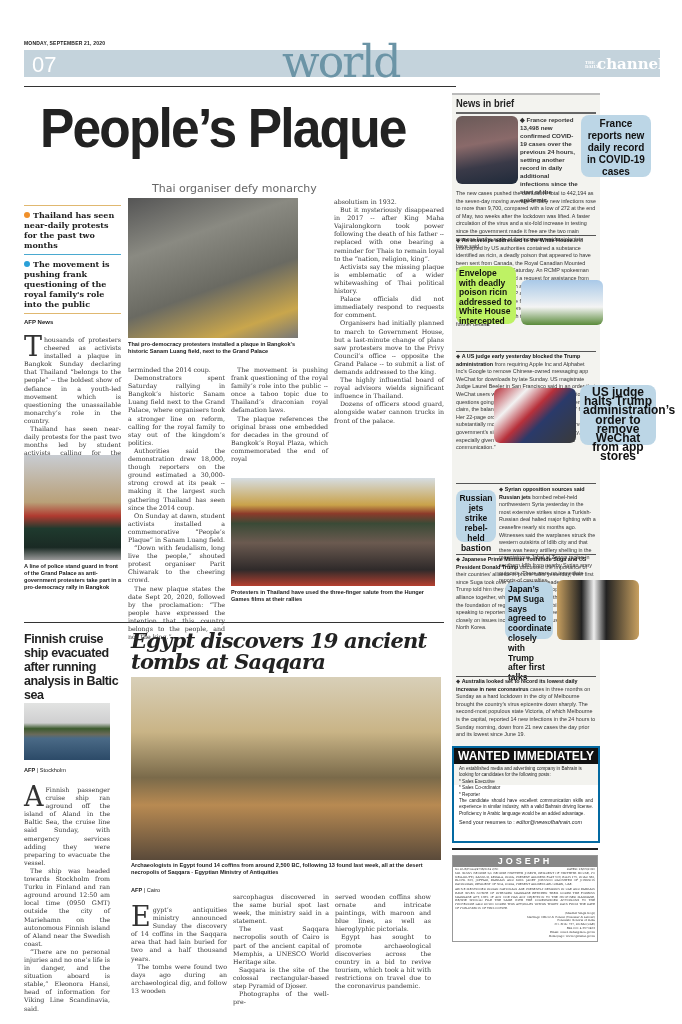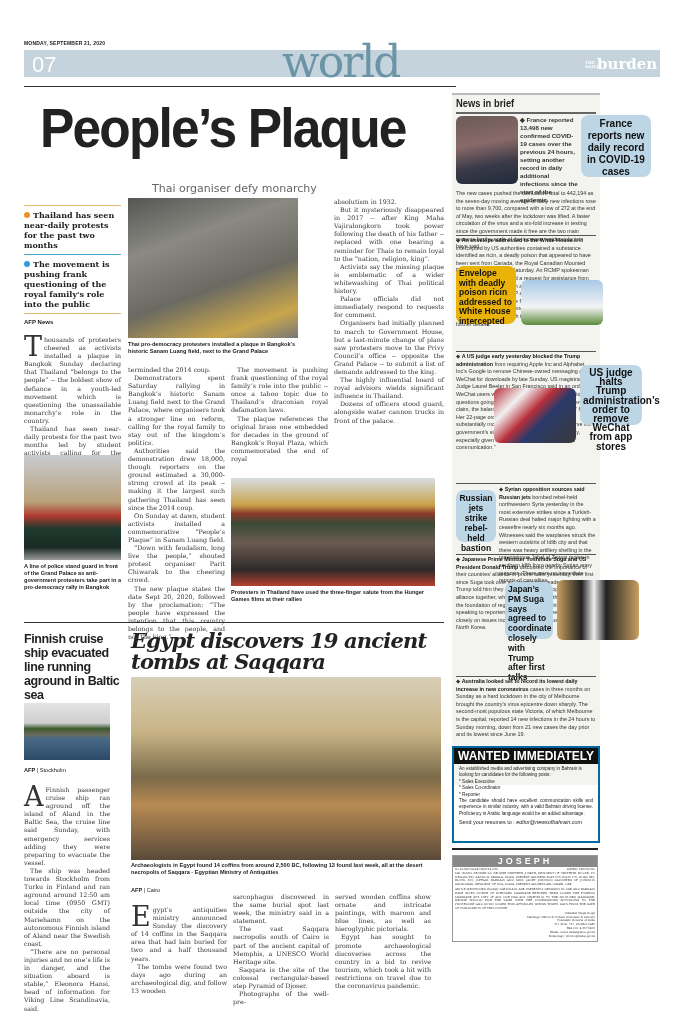--- a/index.html
+++ b/index.html
@@ -39,21 +39,21 @@
 .notbody{font:2.8px/3.8px "DejaVu Serif",serif;padding:1px 2px;color:#333;text-align:justify}
 .rule{height:1px;background:#333}
 </style>
 </head>
 <body>
 
 <div class="abs date">MONDAY, SEPTEMBER 21, 2020</div>
 <div class="abs band"></div>
 <div class="abs pagenum">07</div>
 <div class="abs section">world</div>
-<div class="abs brand"><small>THE DAILY</small><span>burden</span></div>
+<div class="abs brand"><small>THE DAILY</small><span>channels</span></div>
 <div class="abs topline"></div>
 
 <div class="abs headline">People’s Plaque</div>
 <div class="abs kicker">Thai organiser defy monarchy</div>
 
 <div class="abs points">
   <div class="pt"><span class="dot" style="background:#f0902a"></span><span>Thailand has seen near-daily protests for the past two months</span></div>
   <div class="pt pt2"><span class="dot" style="background:#2aa0d8"></span><span>The movement is pushing frank questioning of the royal family's role into the public</span></div>
   <div class="credit">AFP News</div>
 </div>
@@ -87,21 +87,21 @@
   <p>Palace officials did not immediately respond to requests for comment.</p>
   <p>Organisers had initially planned to march to Government House, but a last-minute change of plans saw protesters move to the Privy Council’s office -- opposite the Grand Palace -- to submit a list of demands addressed to the king.</p>
   <p>The highly influential board of royal advisors wields significant influence in Thailand.</p>
   <p>Dozens of officers stood guard, alongside water cannon trucks in front of the palace.</p>
 </div>
 <div class="abs photo" style="left:231px;top:478px;width:204px;height:108px;background:linear-gradient(180deg,#d6dde2 0%,#c9a24a 25%,#8c3a2a 33%,#3a4a36 42%,#6b5a50 60%,#2f2a2a 85%,#b64030 100%)"></div>
 <div class="abs cap" style="left:231px;top:589px;width:204px">Protesters in Thailand have used the three-finger salute from the Hunger Games films at their rallies</div>
 
 <div class="abs rule" style="left:24px;top:622px;width:420px"></div>
 
-<div class="abs" style="left:24px;top:632px;width:100px;font:bold 12.5px/14px 'Liberation Sans',sans-serif;letter-spacing:-.4px">Finnish cruise ship evacuated line running aground in Baltic sea</div>
+<div class="abs" style="left:24px;top:632px;width:100px;font:bold 12.5px/14px 'Liberation Sans',sans-serif;letter-spacing:-.4px">Finnish cruise ship evacuated after running analysis in Baltic sea</div>
 <div class="abs photo" style="left:24px;top:703px;width:86px;height:57px;background:linear-gradient(180deg,#e2e3e2 0%,#cfcfd0 35%,#3c5a2e 45%,#6a6a5a 55%,#4a6a86 62%,#2c4a68 100%)"></div>
 <div class="abs" style="left:24px;top:767px;font:5.6px 'Liberation Sans',sans-serif"><b>AFP</b> | <span>Stockholm</span></div>
 <div class="abs col" style="left:24px;top:786px;width:86px">
   <p class="drop" style="text-indent:0">A Finnish passenger cruise ship ran aground off the island of Aland in the Baltic Sea, the cruise line said Sunday, with emergency services adding they were preparing to evacuate the vessel.</p>
   <p>The ship was headed towards Stockholm from Turku in Finland and ran aground around 12:50 am local time (0950 GMT) outside the city of Mariehamn on the autonomous Finnish island of Aland near the Swedish coast.</p>
   <p>“There are no personal injuries and no one’s life is in danger, and the situation aboard is stable,” Eleonora Hansi, head of information for Viking Line Scandinavia, said.</p>
 </div>
 
 <div class="abs" style="left:131px;top:630px;width:300px;font:italic bold 21px/21px 'DejaVu Serif',serif;letter-spacing:-.8px">Egypt discovers 19 ancient tombs at Saqqara</div>
 <div class="abs photo" style="left:131px;top:677px;width:310px;height:183px;background:linear-gradient(180deg,#d8cfb8 0%,#c9b486 30%,#7a6a4a 55%,#b88a52 70%,#5a4a3a 100%)"></div>
@@ -126,27 +126,27 @@
 <div class="abs nib-title">News in brief</div>
 <div class="abs nibline" style="left:456px;top:112px;width:140px"></div>
 
 <div class="abs photo" style="left:456px;top:116px;width:62px;height:68px;border-radius:6px;background:linear-gradient(170deg,#6a5a58 0%,#8a6a6a 40%,#3a3a48 70%,#1f2a3a 100%)"></div>
 <div class="abs callout" style="left:581px;top:115px;width:70px;height:62px;font-size:10px;line-height:12px">France reports new daily record in COVID-19 cases</div>
 <div class="abs nib-txt" style="left:520px;top:116px;width:58px;font-weight:bold;font-size:6.2px;line-height:8px"><span>◆ </span><span>France reported 13,498 new confirmed COVID-19 cases over the previous 24 hours, setting another record in daily additional infections since the start of the epidemic.</span></div>
 <div class="abs nib-txt" style="left:456px;top:190px;width:140px">The new cases pushed the cumulative total to 442,194 as the seven-day moving average of daily new infections rose to more than 9,700, compared with a low of 272 at the end of May, two weeks after the lockdown was lifted. A faster circulation of the virus and a six-fold increase in testing since the government made it free are the two main reasons for the scale of the increase, epidemiologists have said.</div>
 <div class="abs sep" style="left:456px;top:235px;width:140px"></div>
 
 <div class="abs nib-txt" style="left:456px;top:237px;width:140px"><span>◆ </span><b>An envelope addressed to the White House</b> <span>and intercepted by US authorities contained a substance identified as ricin, a deadly poison that appeared to have been sent from Canada, the Royal Canadian Mounted Police (RCMP) said on Saturday. An RCMP spokesman confirmed “it has received a request for assistance from the FBI in connection with a suspicious letter sent to the White House.” The RCMP added “the FBI conducted an analysis on the substance found in the envelope. This report indicated the presence of ricin, a toxic substance.” RCMP said it working with the FBI but declined to discuss further details.</span></div>
-<div class="abs callout" style="left:456px;top:266px;width:60px;height:58px;font-size:8.5px;line-height:9.5px;text-align:left;background:#eab308">Envelope with deadly poison ricin addressed to White House intercepted</div>
+<div class="abs callout" style="left:456px;top:266px;width:60px;height:58px;font-size:8.5px;line-height:9.5px;text-align:left;background:#bef264">Envelope with deadly poison ricin addressed to White House intercepted</div>
 <div class="abs photo" style="left:521px;top:280px;width:82px;height:45px;border-radius:6px;background:linear-gradient(180deg,#a9c9e8 0%,#dfe8f0 45%,#f4f4f4 60%,#5a8a3a 100%)"></div>
 <div class="abs sep" style="left:456px;top:351px;width:140px"></div>
 
 <div class="abs nib-txt" style="left:456px;top:353px;width:140px"><span>◆ </span><b>A US judge early yesterday blocked the Trump administration</b> <span>from requiring Apple Inc and Alphabet Inc’s Google to remove Chinese-owned messaging app WeChat for downloads by late Sunday. US magistrate Judge Laurel Beeler in San Francisco said in an order that WeChat users who filed a lawsuit “have shown serious questions going to the merits of the First Amendment claim, the balance of hardships tips in the plaintiffs’ favour. Her 22-page order added the prohibitions “burden substantially more speech than is necessary to serve the government’s significant interest in national security, especially given the lack of substitute channels for communication.”</span></div>
 <div class="abs photo" style="left:494px;top:388px;width:82px;height:55px;border-radius:6px;background:linear-gradient(135deg,#b8303a 0%,#f2f2f2 25%,#b8303a 45%,#2a3a6a 60%,#3a3a3a 100%)"></div>
-<div class="abs callout" style="left:580px;top:365px;width:62px;height:60px;font-size:10px;line-height:9.2px">US judge halts Trump administration’s order to remove WeChat from app stores</div>
+<div class="abs callout" style="left:580px;top:385px;width:76px;height:60px;font-size:12px;line-height:9.2px">US judge halts Trump administration’s order to remove WeChat from app stores</div>
 <div class="abs sep" style="left:456px;top:483px;width:140px"></div>
 
 <div class="abs callout" style="left:456px;top:490px;width:40px;height:52px;font-size:8.5px;line-height:10px">Russian jets strike rebel-held bastion</div>
 <div class="abs nib-txt" style="left:499px;top:486px;width:97px"><span>◆ </span><b>Syrian opposition sources said Russian jets</b> <span>bombed rebel-held northwestern Syria yesterday in the most extensive strikes since a Turkish-Russian deal halted major fighting with a ceasefire nearly six months ago. Witnesses said the warplanes struck the western outskirts of Idlib city and that there was heavy artillery shelling in the mountainous Jabal al Zawya region in southern Idlib from nearby Syrian army outposts. There were no immediate reports of casualties.</span></div>
 <div class="abs sep" style="left:456px;top:554px;width:140px"></div>
 
 <div class="abs nib-txt" style="left:456px;top:556px;width:140px"><span>◆ </span><b>Japanese Prime Minister Yoshihide Suga and US President Donald Trump</b> <span>discussed the importance of their countries’ alliance in phone talks yesterday, their first since Suga took over as Japan’s new leader. Suga said Trump told him they should further develop the Japan-U.S. alliance together, while Suga told Trump the alliance was the foundation of regional peace and stability. Suga, speaking to reporters, also said they agreed to coordinate closely on issues including the coronavirus situation and North Korea.</span></div>
 <div class="abs callout" style="left:505px;top:582px;width:48px;height:57px;font-size:8.5px;line-height:9.8px;text-align:left">Japan’s PM Suga says agreed to coordinate closely with Trump after first talks</div>
 <div class="abs photo" style="left:557px;top:580px;width:82px;height:60px;border-radius:6px;background:linear-gradient(90deg,#c8a060 0%,#222 30%,#eee 45%,#222 60%,#c8a060 100%)"></div>
 <div class="abs sep" style="left:456px;top:676px;width:140px"></div>

